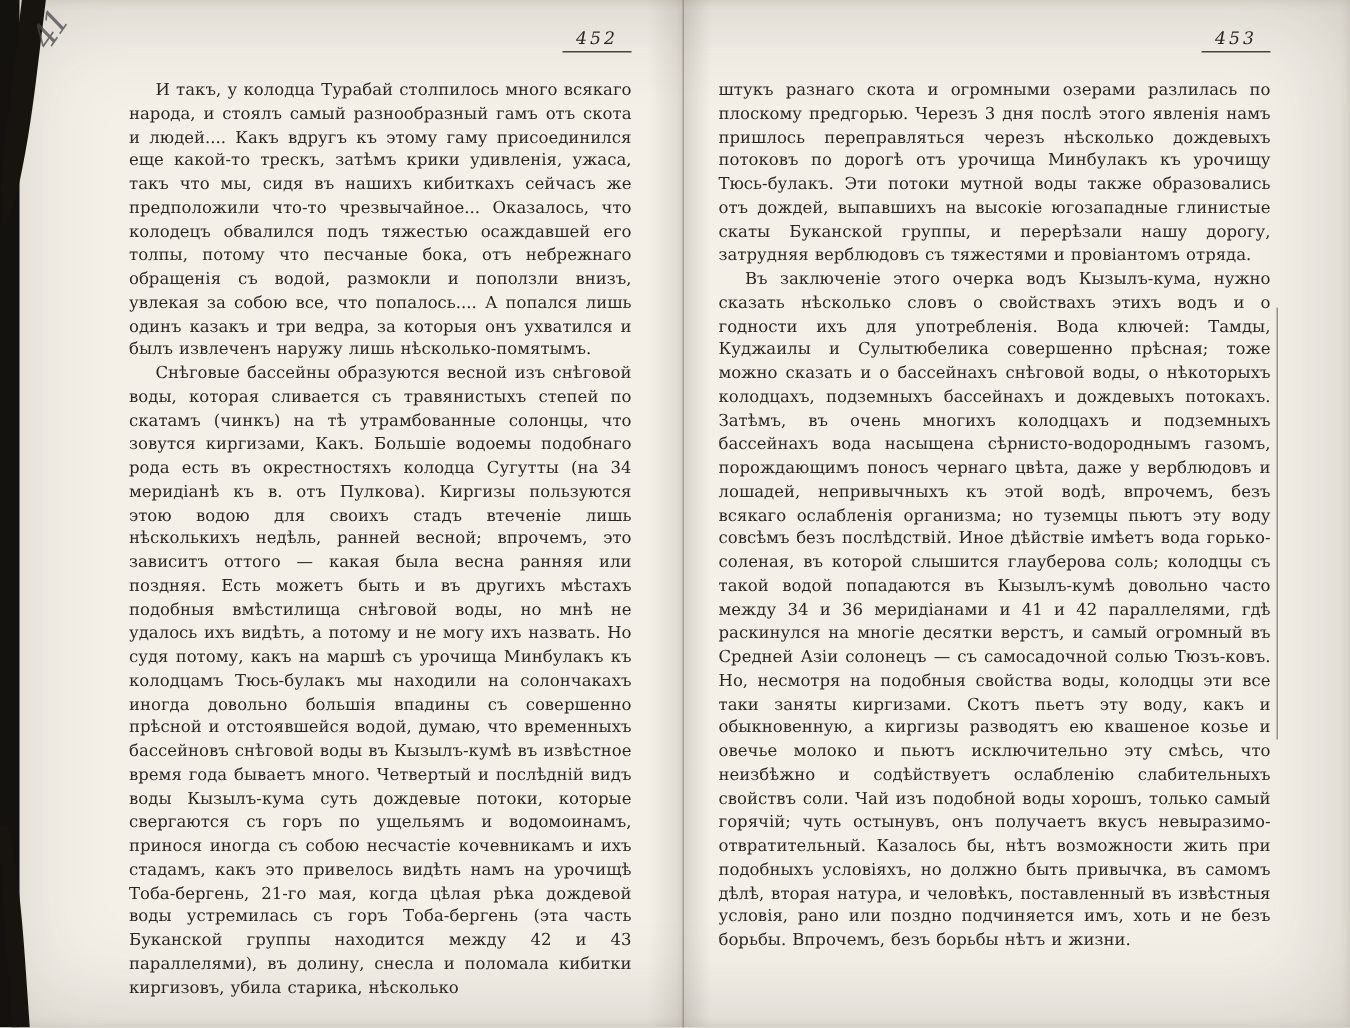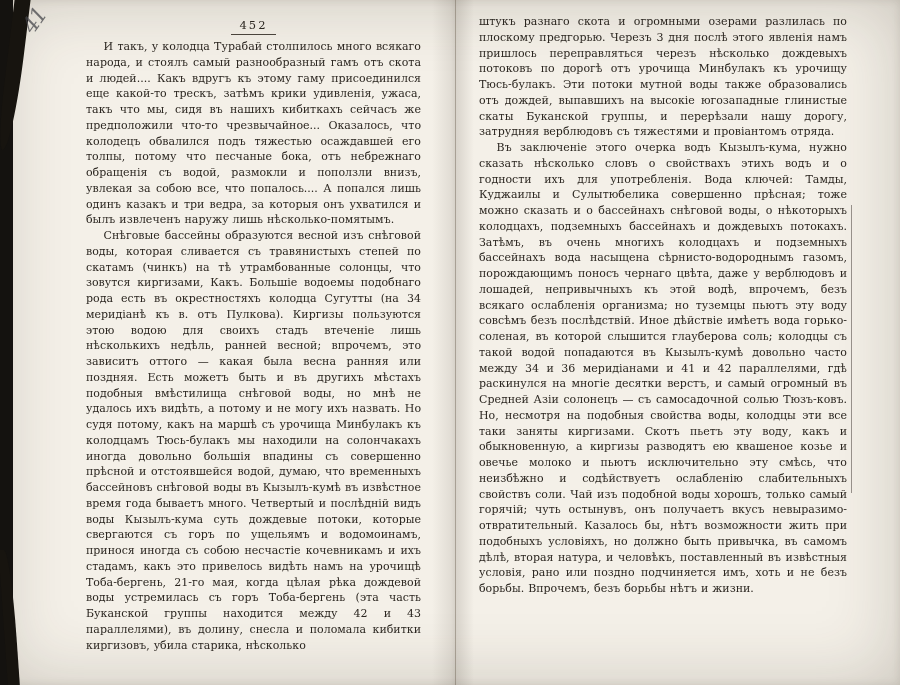--- a/index.html
+++ b/index.html
@@ -78,22 +78,23 @@
     background: rgba(75,70,62,0.55);
   }
   .page {
     position: absolute;
     top: 14px;
     color: #2b2620;
   }
   .page-left  { left: 86px;  width: 335px; }
   .page-right { left: 479px; width: 368px; }
   .pagenum-row {
-    text-align: center;
-    margin-bottom: 4px;
+    text-align: right;
+    margin-bottom: 17px;
+    font-style: italic;
   }
   .pagenum {
     display: inline-block;
     font-size: 11.5px;
     letter-spacing: 2px;
     padding: 0 9px 2px 9px;
     border-bottom: 1px solid #4a443c;
     color: #2b2620;
   }
   .body-text {
@@ -130,19 +131,22 @@
     <div class="pagenum-row">
       <span class="pagenum">452</span>
     </div>
     <div class="body-text">
       <p>И такъ, у колодца Турабай столпилось много всякаго народа, и стоялъ самый разнообразный гамъ отъ скота и людей.... Какъ вдругъ къ этому гаму присоединился еще какой-то трескъ, затѣмъ крики удивленія, ужаса, такъ что мы, сидя въ нашихъ кибиткахъ сейчасъ же предположили что-то чрезвычайное... Оказалось, что колодецъ обвалился подъ тяжестью осаждавшей его толпы, потому что песчаные бока, отъ небрежнаго обращенія съ водой, размокли и поползли внизъ, увлекая за собою все, что попалось.... А попался лишь одинъ казакъ и три ведра, за которыя онъ ухватился и былъ извлеченъ наружу лишь нѣсколько-помятымъ.</p>
       <p>Снѣговые бассейны образуются весной изъ снѣговой воды, которая сливается съ травянистыхъ степей по скатамъ (чинкъ) на тѣ утрамбованные солонцы, что зовутся киргизами, Какъ. Большіе водоемы подобнаго рода есть въ окрестностяхъ колодца Сугутты (на 34 меридіанѣ къ в. отъ Пулкова). Киргизы пользуются этою водою для своихъ стадъ втеченіе лишь нѣсколькихъ недѣль, ранней весной; впрочемъ, это зависитъ оттого — какая была весна ранняя или поздняя. Есть можетъ быть и въ другихъ мѣстахъ подобныя вмѣстилища снѣговой воды, но мнѣ не удалось ихъ видѣть, а потому и не могу ихъ назвать. Но судя потому, какъ на маршѣ съ урочища Минбулакъ къ колодцамъ Тюсь-булакъ мы находили на солончакахъ иногда довольно большія впадины съ совершенно прѣсной и отстоявшейся водой, думаю, что временныхъ бассейновъ снѣговой воды въ Кызылъ-кумѣ въ извѣстное время года бываетъ много. Четвертый и послѣдній видъ воды Кызылъ-кума суть дождевые потоки, которые свергаются съ горъ по ущельямъ и водомоинамъ, принося иногда съ собою несчастіе кочевникамъ и ихъ стадамъ, какъ это привелось видѣть намъ на урочищѣ Тоба-бергень, 21-го мая, когда цѣлая рѣка дождевой воды устремилась съ горъ Тоба-бергень (эта часть Буканской группы находится между 42 и 43 параллелями), въ долину, снесла и поломала кибитки киргизовъ, убила старика, нѣсколько</p>
     </div>
   </div>
 
   <div class="page page-right">
+    <div class="pagenum-row">
+      <span class="pagenum">453</span>
+    </div>
     <div class="body-text">
       <p class="cont">штукъ разнаго скота и огромными озерами разлилась по плоскому предгорью. Черезъ 3 дня послѣ этого явленія намъ пришлось переправляться черезъ нѣсколько дождевыхъ потоковъ по дорогѣ отъ урочища Минбулакъ къ урочищу Тюсь-булакъ. Эти потоки мутной воды также образовались отъ дождей, выпавшихъ на высокіе югозападные глинистые скаты Буканской группы, и перерѣзали нашу дорогу, затрудняя верблюдовъ съ тяжестями и провіантомъ отряда.</p>
       <p>Въ заключеніе этого очерка водъ Кызылъ-кума, нужно сказать нѣсколько словъ о свойствахъ этихъ водъ и о годности ихъ для употребленія. Вода ключей: Тамды, Куджаилы и Сулытюбелика совершенно прѣсная; тоже можно сказать и о бассейнахъ снѣговой воды, о нѣкоторыхъ колодцахъ, подземныхъ бассейнахъ и дождевыхъ потокахъ. Затѣмъ, въ очень многихъ колодцахъ и подземныхъ бассейнахъ вода насыщена сѣрнисто-водороднымъ газомъ, порождающимъ поносъ чернаго цвѣта, даже у верблюдовъ и лошадей, непривычныхъ къ этой водѣ, впрочемъ, безъ всякаго ослабленія организма; но туземцы пьютъ эту воду совсѣмъ безъ послѣдствій. Иное дѣйствіе имѣетъ вода горько-соленая, въ которой слышится глауберова соль; колодцы съ такой водой попадаются въ Кызылъ-кумѣ довольно часто между 34 и 36 меридіанами и 41 и 42 параллелями, гдѣ раскинулся на многіе десятки верстъ, и самый огромный въ Средней Азіи солонецъ — съ самосадочной солью Тюзъ-ковъ. Но, несмотря на подобныя свойства воды, колодцы эти все таки заняты киргизами. Скотъ пьетъ эту воду, какъ и обыкновенную, а киргизы разводятъ ею квашеное козье и овечье молоко и пьютъ исключительно эту смѣсь, что неизбѣжно и содѣйствуетъ ослабленію слабительныхъ свойствъ соли. Чай изъ подобной воды хорошъ, только самый горячій; чуть остынувъ, онъ получаетъ вкусъ невыразимо-отвратительный. Казалось бы, нѣтъ возможности жить при подобныхъ условіяхъ, но должно быть привычка, въ самомъ дѣлѣ, вторая натура, и человѣкъ, поставленный въ извѣстныя условія, рано или поздно подчиняется имъ, хоть и не безъ борьбы. Впрочемъ, безъ борьбы нѣтъ и жизни.</p>
     </div>
   </div>
 
 </div>
 
 </body></html>

